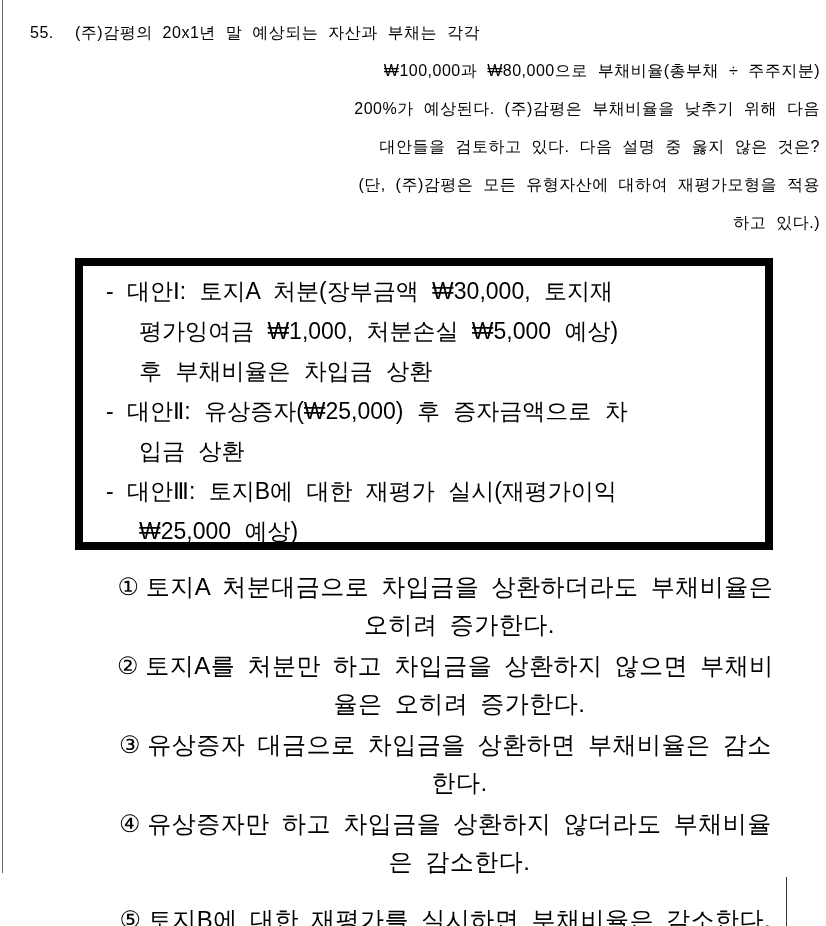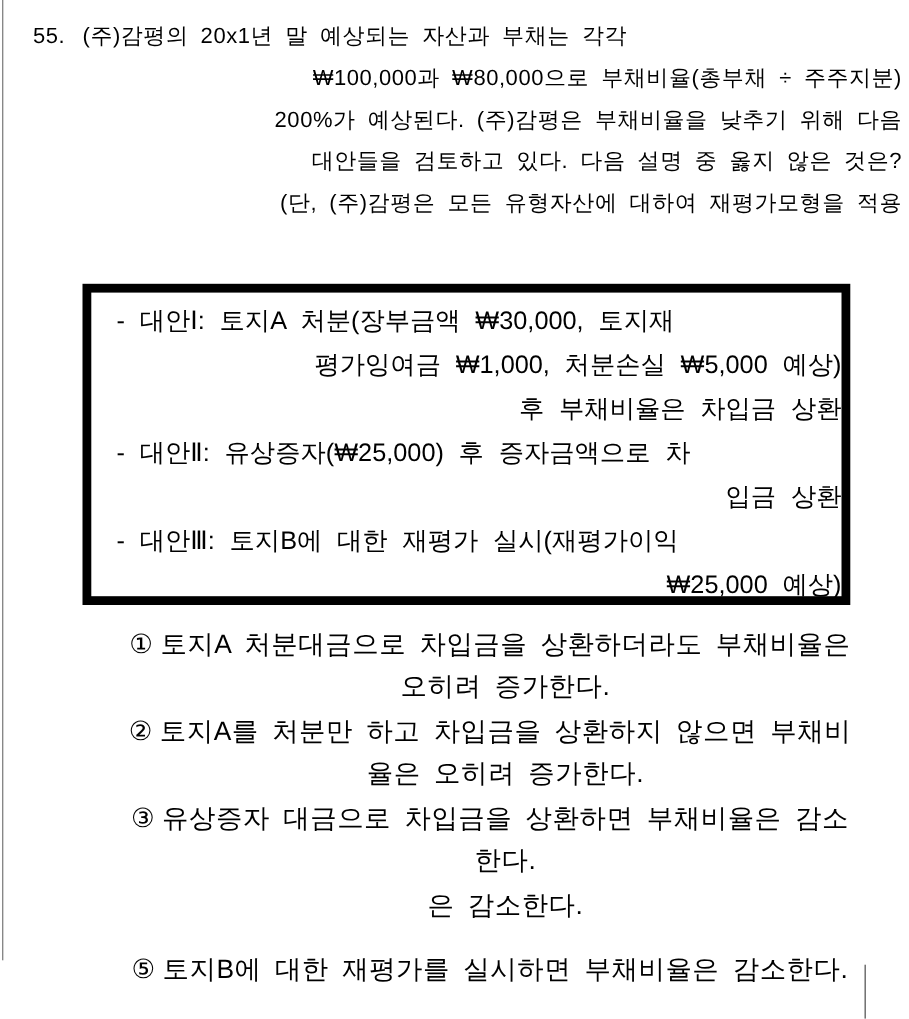--- a/index.html
+++ b/index.html
@@ -36,21 +36,21 @@
     width: 1px;
     height: 49px;
     background: #3a3a3a;
   }
   
   .question-block {
     position: absolute;
     left: 30px;
     top: 14px;
     width: 790px;
-    font-size: 20px;
+    font-size: 16px;
     line-height: 38px;
     letter-spacing: 0.5px;
     word-spacing: 5px;
   }
   .q-first { white-space: nowrap; }
   .q-num {
     display: inline-block;
     width: 45px;
   }
   .q-line {
@@ -67,21 +67,21 @@
     box-sizing: border-box;
     height: 292px;
     padding-top: 5px;
     font-size: 23px;
     line-height: 40px;
     letter-spacing: 0px;
     word-spacing: 7px;
   }
   .box-line { white-space: nowrap; }
   .box-line.first { padding-left: 23px; }
-  .box-line.cont  { padding-left: 56px; text-align: right; }
+  .box-line.cont  { padding-left: 56px; }
   
   .options-block {
     position: absolute;
     left: 62px;
     top: 568px;
     width: 760px;
     font-size: 24px;
     line-height: 38px;
     letter-spacing: 0.5px;
     word-spacing: 5px;
@@ -108,20 +108,21 @@
   <div class="divider-right"></div>
 
   <div class="question-block">
     <div class="q-first">
       <span class="q-num">55.</span><span>(주)감평의 20x1년 말 예상되는 자산과 부채는 각각</span>
     </div>
     <div class="q-line">₩100,000과 ₩80,000으로 부채비율(총부채 ÷ 주주지분)</div>
     <div class="q-line">200%가 예상된다. (주)감평은 부채비율을 낮추기 위해 다음</div>
     <div class="q-line">대안들을 검토하고 있다. 다음 설명 중 옳지 않은 것은?</div>
     <div class="q-line">(단, (주)감평은 모든 유형자산에 대하여 재평가모형을 적용</div>
+    <div class="q-line">하고 있다.)</div>
   </div>
 
   <div class="alt-box">
     <div class="box-line first">- 대안Ⅰ: 토지A 처분(장부금액 ₩30,000, 토지재</div>
     <div class="box-line cont">평가잉여금 ₩1,000, 처분손실 ₩5,000 예상)</div>
     <div class="box-line cont">후 부채비율은 차입금 상환</div>
     <div class="box-line first">- 대안Ⅱ: 유상증자(₩25,000) 후 증자금액으로 차</div>
     <div class="box-line cont">입금 상환</div>
     <div class="box-line first">- 대안Ⅲ: 토지B에 대한 재평가 실시(재평가이익</div>
     <div class="box-line cont">₩25,000 예상)</div>
@@ -144,20 +145,23 @@
     </div>
 
     <div class="option">
       <div class="opt-line1">
         <span class="opt-marker">③</span><span>유상증자 대금으로 차입금을 상환하면 부채비율은 감소</span>
       </div>
       <div class="opt-cont">한다.</div>
     </div>
 
     <div class="option">
+      <div class="opt-line1">
+        <span class="opt-marker">④</span><span>유상증자만 하고 차입금을 상환하지 않더라도 부채비율</span>
+      </div>
       <div class="opt-cont">은 감소한다.</div>
     </div>
 
     <div class="option last">
       <div class="opt-line1">
         <span class="opt-marker">⑤</span><span>토지B에 대한 재평가를 실시하면 부채비율은 감소한다.</span>
       </div>
     </div>
 
   </div>

